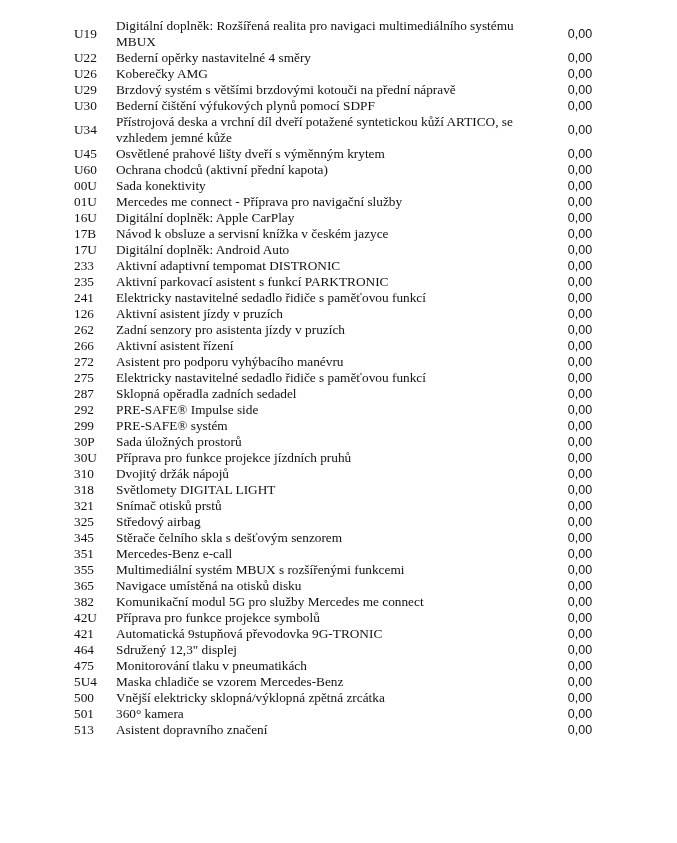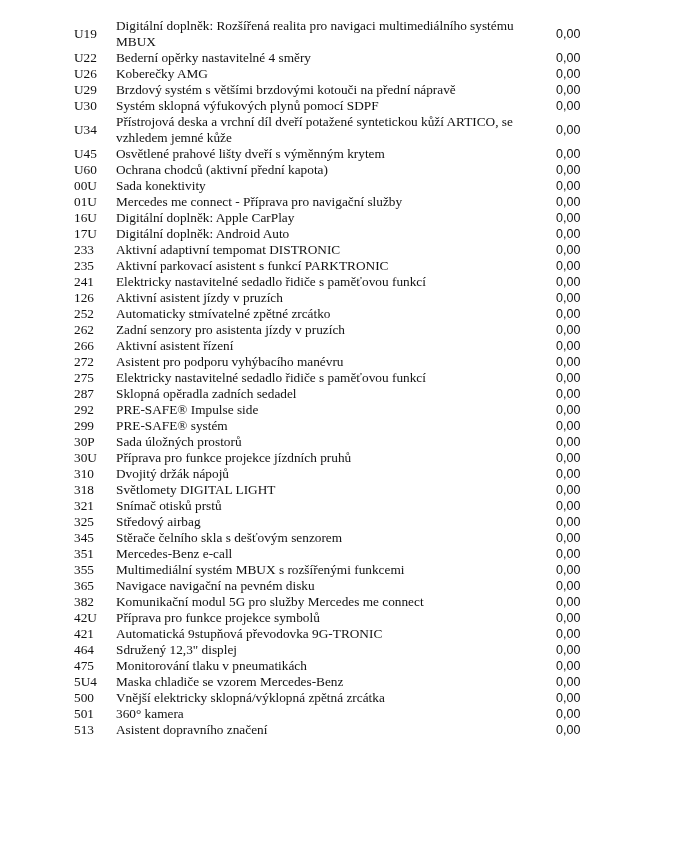--- a/index.html
+++ b/index.html
@@ -2,21 +2,21 @@
 <html><head>
 <meta charset="utf-8">
 <style>
   html, body { margin: 0; padding: 0; background: #ffffff; }
   body { width: 677px; height: 843px; overflow: hidden; position: relative; }
   .doc { position: absolute; left: 74px; top: 18px; width: 540px; }
   table { border-collapse: collapse; width: 100%; }
   td { padding: 0; vertical-align: middle; color: #111111; }
   td.code { width: 42px; font-family: "Liberation Serif", serif; font-size: 13.3px; line-height: 16px; }
   td.desc { width: 440px; font-family: Liberation Serif, serif; font-size: 13.3px; line-height: 16px; }
-  td.val { text-align: left; font-family: "Liberation Sans", sans-serif; font-size: 12.5px; line-height: 16px; padding-right: 10px; }
+  td.val { text-align: center; font-family: "Liberation Sans", sans-serif; font-size: 12.5px; line-height: 16px; padding-right: 10px; }
 </style>
 </head>
 <body>
 
 <div class="doc">
   <table>
     <tbody id="rows">
         <tr>
           <td class="code">U19</td>
           <td class="desc">Digitální doplněk: Rozšířená realita pro navigaci multimediálního systému MBUX</td>
@@ -32,21 +32,21 @@
           <td class="desc">Koberečky AMG</td>
           <td class="val">0,00</td>
         </tr>
         <tr>
           <td class="code">U29</td>
           <td class="desc">Brzdový systém s většími brzdovými kotouči na přední nápravě</td>
           <td class="val">0,00</td>
         </tr>
         <tr>
           <td class="code">U30</td>
-          <td class="desc">Systém sklopná výfukových plynů pomocí SDPF</td>
+          <td class="desc">Bederní čištění výfukových plynů pomocí SDPF</td>
           <td class="val">0,00</td>
         </tr>
         <tr>
           <td class="code">U34</td>
           <td class="desc">Přístrojová deska a vrchní díl dveří potažené syntetickou kůží ARTICO, se vzhledem jemné kůže</td>
           <td class="val">0,00</td>
         </tr>
         <tr>
           <td class="code">U45</td>
           <td class="desc">Osvětlené prahové lišty dveří s výměnným krytem</td>
@@ -66,20 +66,25 @@
           <td class="code">01U</td>
           <td class="desc">Mercedes me connect - Příprava pro navigační služby</td>
           <td class="val">0,00</td>
         </tr>
         <tr>
           <td class="code">16U</td>
           <td class="desc">Digitální doplněk: Apple CarPlay</td>
           <td class="val">0,00</td>
         </tr>
         <tr>
+          <td class="code">17B</td>
+          <td class="desc">Návod k obsluze a servisní knížka v českém jazyce</td>
+          <td class="val">0,00</td>
+        </tr>
+        <tr>
           <td class="code">17U</td>
           <td class="desc">Digitální doplněk: Android Auto</td>
           <td class="val">0,00</td>
         </tr>
         <tr>
           <td class="code">233</td>
           <td class="desc">Aktivní adaptivní tempomat DISTRONIC</td>
           <td class="val">0,00</td>
         </tr>
         <tr>
@@ -91,25 +96,20 @@
           <td class="code">241</td>
           <td class="desc">Elektricky nastavitelné sedadlo řidiče s paměťovou funkcí</td>
           <td class="val">0,00</td>
         </tr>
         <tr>
           <td class="code">126</td>
           <td class="desc">Aktivní asistent jízdy v pruzích</td>
           <td class="val">0,00</td>
         </tr>
         <tr>
-          <td class="code">252</td>
-          <td class="desc">Automaticky stmívatelné zpětné zrcátko</td>
-          <td class="val">0,00</td>
-        </tr>
-        <tr>
           <td class="code">262</td>
           <td class="desc">Zadní senzory pro asistenta jízdy v pruzích</td>
           <td class="val">0,00</td>
         </tr>
         <tr>
           <td class="code">266</td>
           <td class="desc">Aktivní asistent řízení</td>
           <td class="val">0,00</td>
         </tr>
         <tr>
@@ -177,21 +177,21 @@
           <td class="desc">Mercedes-Benz e-call</td>
           <td class="val">0,00</td>
         </tr>
         <tr>
           <td class="code">355</td>
           <td class="desc">Multimediální systém MBUX s rozšířenými funkcemi</td>
           <td class="val">0,00</td>
         </tr>
         <tr>
           <td class="code">365</td>
-          <td class="desc">Navigace navigační na pevném disku</td>
+          <td class="desc">Navigace umístěná na otisků disku</td>
           <td class="val">0,00</td>
         </tr>
         <tr>
           <td class="code">382</td>
           <td class="desc">Komunikační modul 5G pro služby Mercedes me connect</td>
           <td class="val">0,00</td>
         </tr>
         <tr>
           <td class="code">42U</td>
           <td class="desc">Příprava pro funkce projekce symbolů</td>

